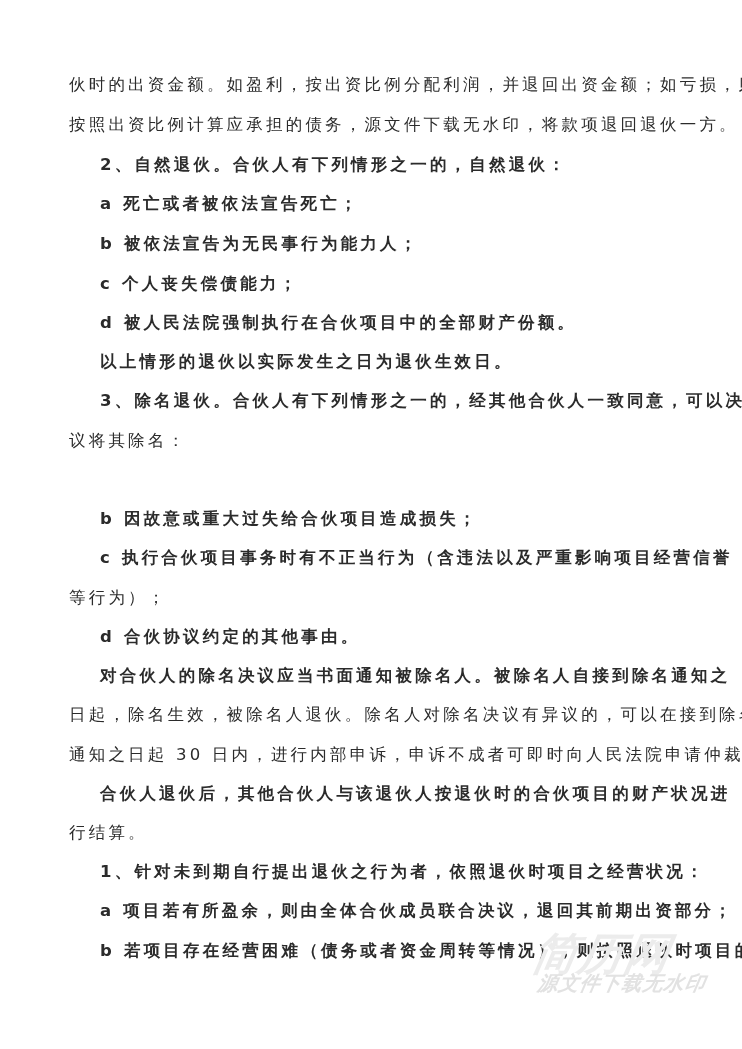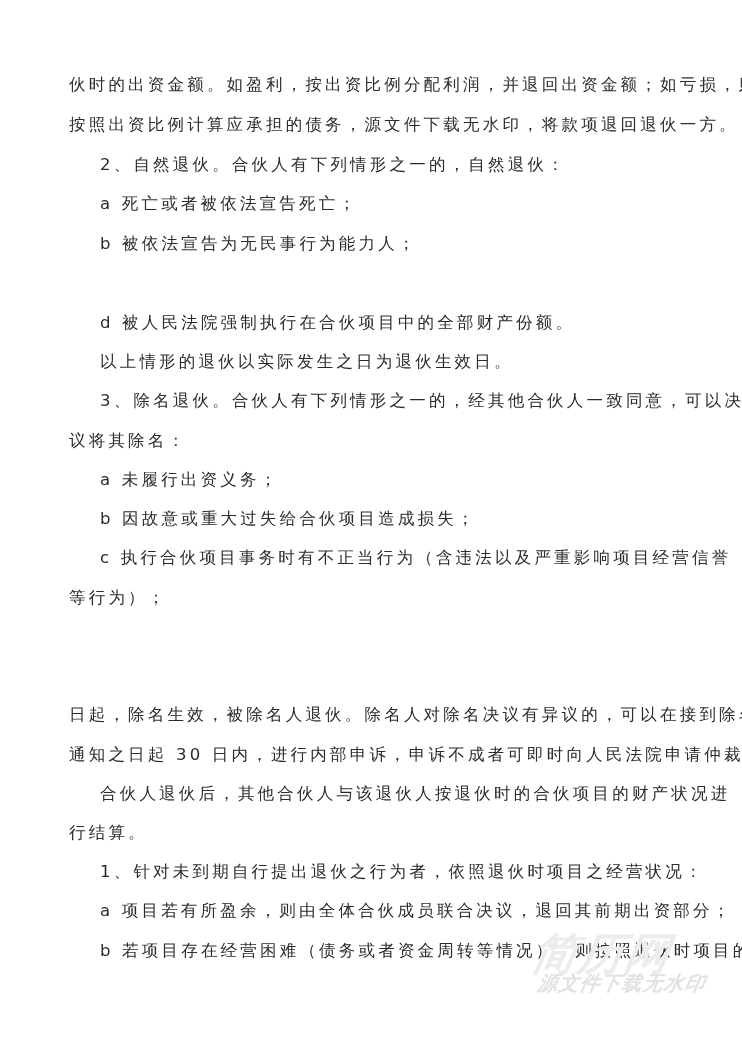--- a/index.html
+++ b/index.html
@@ -25,21 +25,21 @@
     }
     .line {
       position: absolute;
       left: 69px;
       font-size: 16.5px;
       letter-spacing: 3.2px;
       white-space: nowrap;
       line-height: 22px;
       color: #2b2b2b;
     }
-    .indent { left: 100px; }
+    .indent { left: 100px; font-weight: bold; }
     .watermark {
       position: absolute;
       font-style: italic;
       font-weight: bold;
       color: #e4e4e4;
       white-space: nowrap;
       font-family: "DejaVu Sans", sans-serif;
       transform: skewX(-10deg);
     }
     .wm-big {
@@ -59,28 +59,30 @@
   </style>
 </head>
 <body>
 
 <div class="page">
   <div class="line" style="top:74px">伙时的出资金额。如盈利，按出资比例分配利润，并退回出资金额；如亏损，则</div>
   <div class="line" style="top:114px">按照出资比例计算应承担的债务，源文件下载无水印，将款项退回退伙一方。</div>
   <div class="line indent" style="top:154px">2、自然退伙。合伙人有下列情形之一的，自然退伙：</div>
   <div class="line indent" style="top:193px">a 死亡或者被依法宣告死亡；</div>
   <div class="line indent" style="top:233px">b 被依法宣告为无民事行为能力人；</div>
+  <div class="line indent" style="top:273px">c 个人丧失偿债能力；</div>
   <div class="line indent" style="top:351px">以上情形的退伙以实际发生之日为退伙生效日。</div>
   <div class="line indent" style="top:312px">d 被人民法院强制执行在合伙项目中的全部财产份额。</div>
   <div class="line indent" style="top:390px">3、除名退伙。合伙人有下列情形之一的，经其他合伙人一致同意，可以决</div>
   <div class="line" style="top:430px">议将其除名：</div>
-  <div class="line indent" style="top:469px">a 未履行出资义务；</div>
   <div class="line indent" style="top:508px">b 因故意或重大过失给合伙项目造成损失；</div>
   <div class="line indent" style="top:547px">c 执行合伙项目事务时有不正当行为（含违法以及严重影响项目经营信誉</div>
   <div class="line" style="top:587px">等行为）；</div>
+  <div class="line indent" style="top:626px">d 合伙协议约定的其他事由。</div>
+  <div class="line indent" style="top:665px">对合伙人的除名决议应当书面通知被除名人。被除名人自接到除名通知之</div>
   <div class="line" style="top:704px">日起，除名生效，被除名人退伙。除名人对除名决议有异议的，可以在接到除名</div>
   <div class="line" style="top:744px">通知之日起 30 日内，进行内部申诉，申诉不成者可即时向人民法院申请仲裁。</div>
   <div class="line indent" style="top:783px">合伙人退伙后，其他合伙人与该退伙人按退伙时的合伙项目的财产状况进</div>
   <div class="line" style="top:822px">行结算。</div>
   <div class="line indent" style="top:861px">1、针对未到期自行提出退伙之行为者，依照退伙时项目之经营状况：</div>
   <div class="line indent" style="top:900px">a 项目若有所盈余，则由全体合伙成员联合决议，退回其前期出资部分；</div>
   <div class="line indent" style="top:940px">b 若项目存在经营困难（债务或者资金周转等情况），则按照退伙时项目的</div>
 
   <div class="watermark wm-big">简历网</div>
   <div class="watermark wm-small">源文件下载无水印</div>

